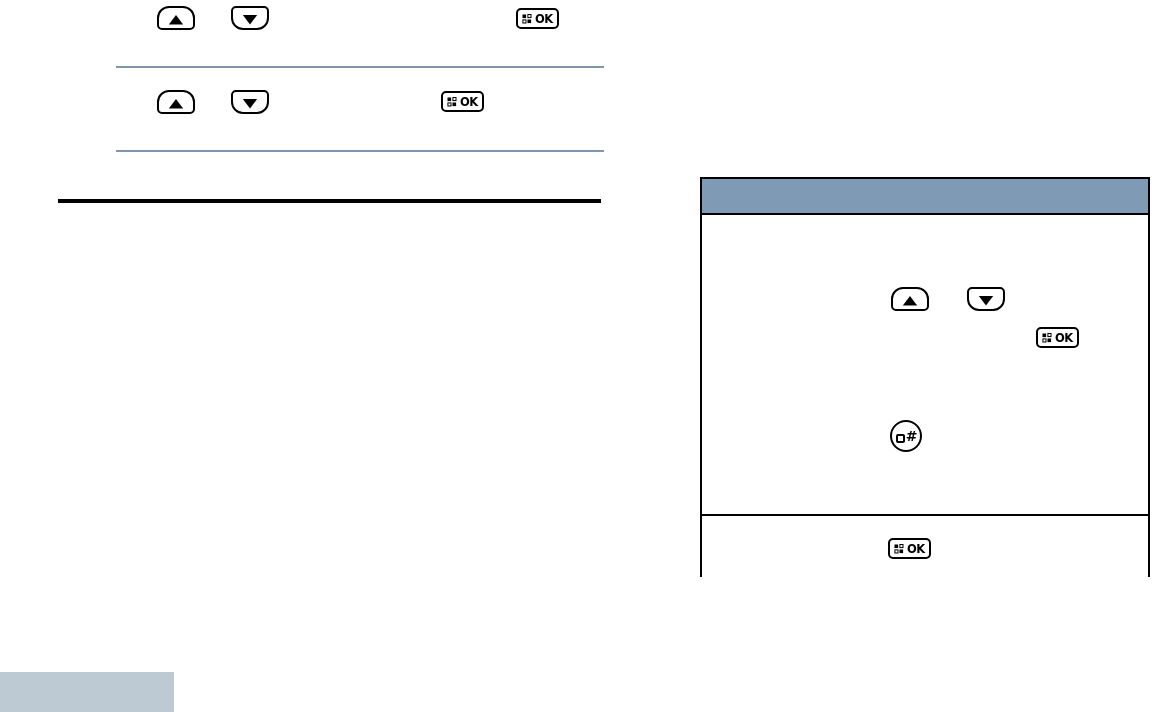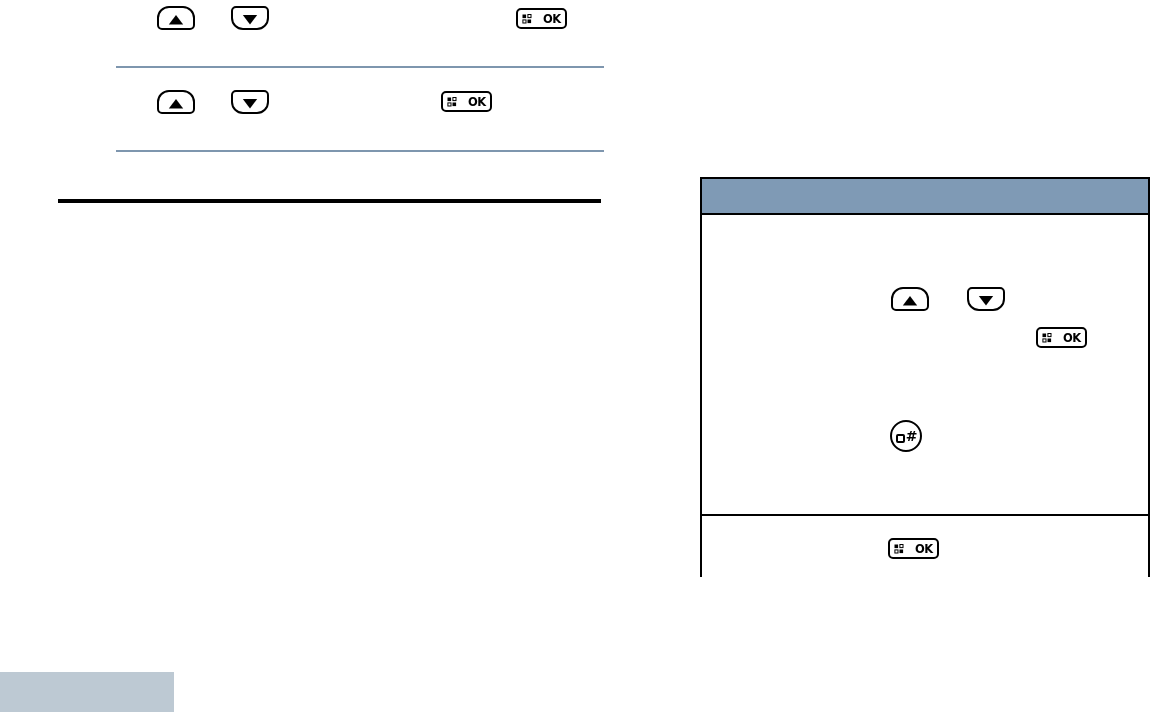--- a/index.html
+++ b/index.html
@@ -28,21 +28,21 @@
     font-size: 13px;
     line-height: 1;
     color: #000;
     transform: scale(1.45, 0.95);
     user-select: none;
   }
   .key-ok {
     height: 21px;
     border-radius: 5px;
     padding: 0 4px;
-    gap: 11px;
+    gap: 3px;
     font-weight: bold;
     font-size: 11.5px;
     letter-spacing: -0.5px;
     color: #000;
     white-space: nowrap;
   }
   .key-ok svg { display: block; }
   .key-hash {
     width: 32px;
     height: 32px;

